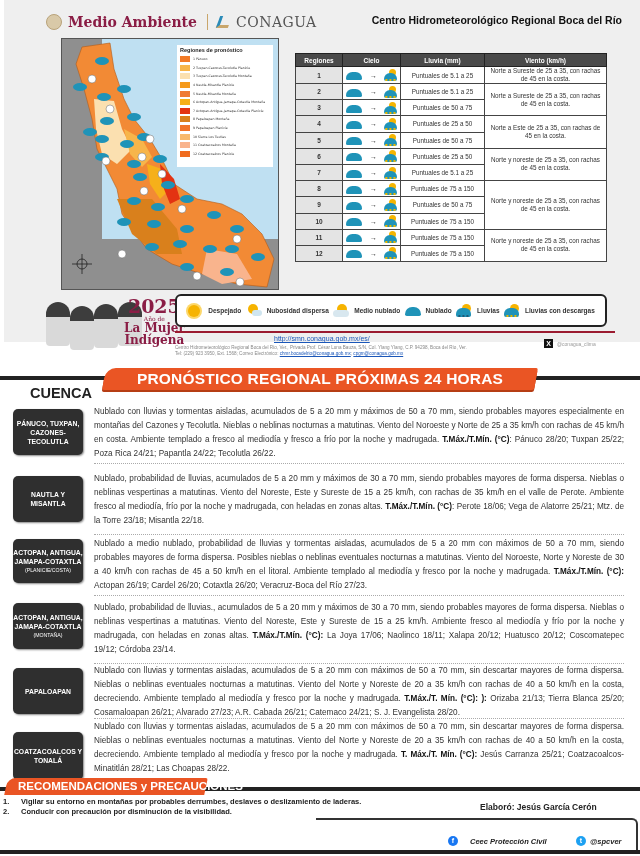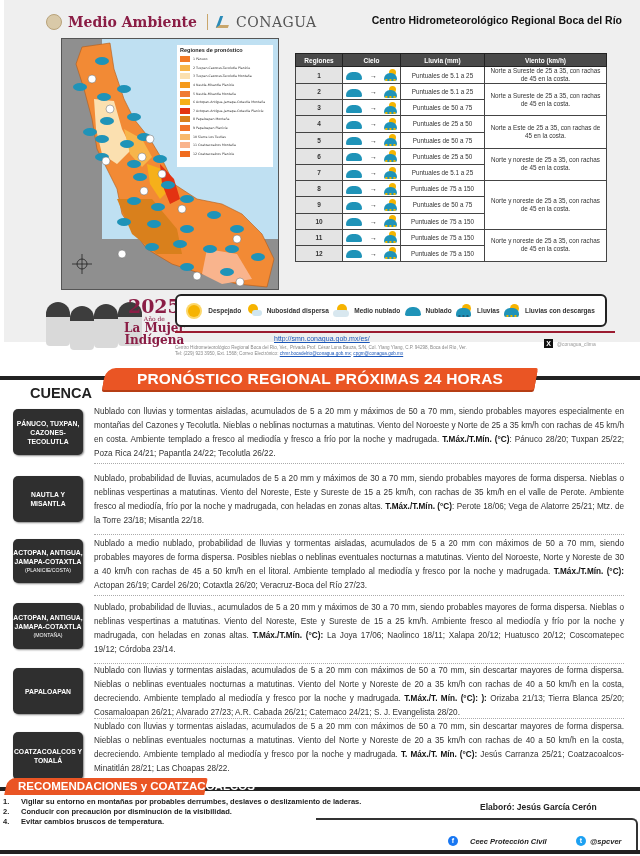--- a/index.html
+++ b/index.html
@@ -479,25 +479,24 @@
     <div class="basin" style="top: 720px; height: 56px;">
       <div class="basin-label" style="top:12px;height:48px;">
         <span>COATZACOALCOS Y TONALÁ</span>
       </div>
       <div class="basin-text" style="top:0;"><span>Nublado con lluvias y tormentas aisladas, acumulados de 5 a 20 mm con máximos de 50 a 70 mm, sin descartar mayores de forma dispersa. Nieblas o neblinas eventuales nocturnas a matutinas. Viento del Norte y Noreste de 20 a 35 km/h con rachas de 40 a 50 km/h en la costa, decreciendo. Ambiente templado al mediodía y fresco por la noche y madrugada. </span><b>T. Máx./T. Mín. (°C):</b><span> Jesús Carranza 25/21; Coatzacoalcos-Minatitlán 28/21; Las Choapas 28/22.</span></div>
     </div>
   </div>
 
 <div class="rec-bar"></div>
 <div class="rec-banner"></div>
-<div class="rec-text">RECOMENDACIONES y COATZACOALCOS</div>
+<div class="rec-text">RECOMENDACIONES y PRECAUCIONES</div>
 <ol class="rec-list" id="rec-list">
     <li><span class="n">1.</span><span class="t">Vigilar su entorno en montañas por probables derrumbes, deslaves o deslizamiento de laderas.</span></li>
     <li><span class="n">2.</span><span class="t">Conducir con precaución por disminución de la visibilidad.</span></li>
-    <li><span class="n">4.</span><span class="t">Evitar cambios bruscos de temperatura.</span></li>
   </ol>
 <div class="elaboro">Elaboró: Jesús García Cerón</div>
 <div class="social-frame"></div>
 <div class="social" style="left:448px;gap:12px;">
   <span class="fb-icon">f</span>
   <span>Ceec Protección Civil</span>
 </div>
 <div class="social" style="left:576px;justify-content:flex-end;">
   <span class="tw-icon">t</span>
   <span>@spcver</span>

